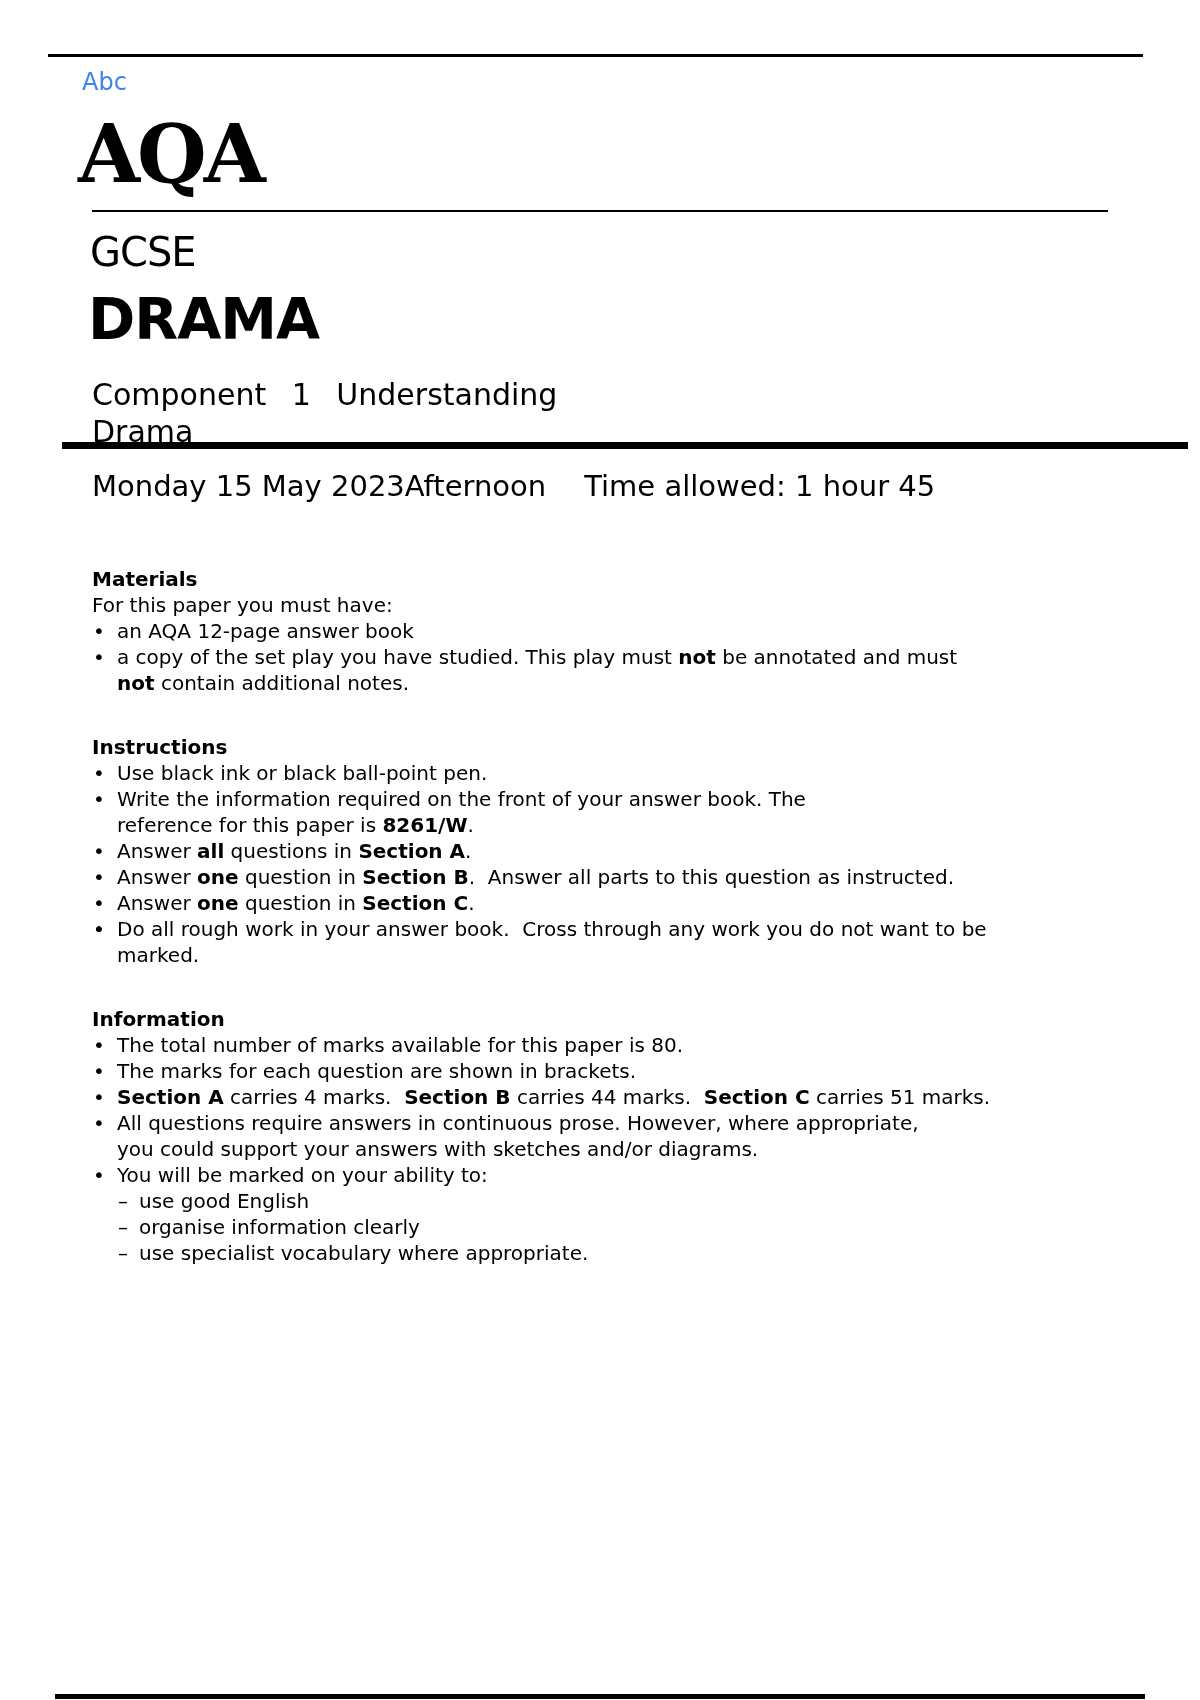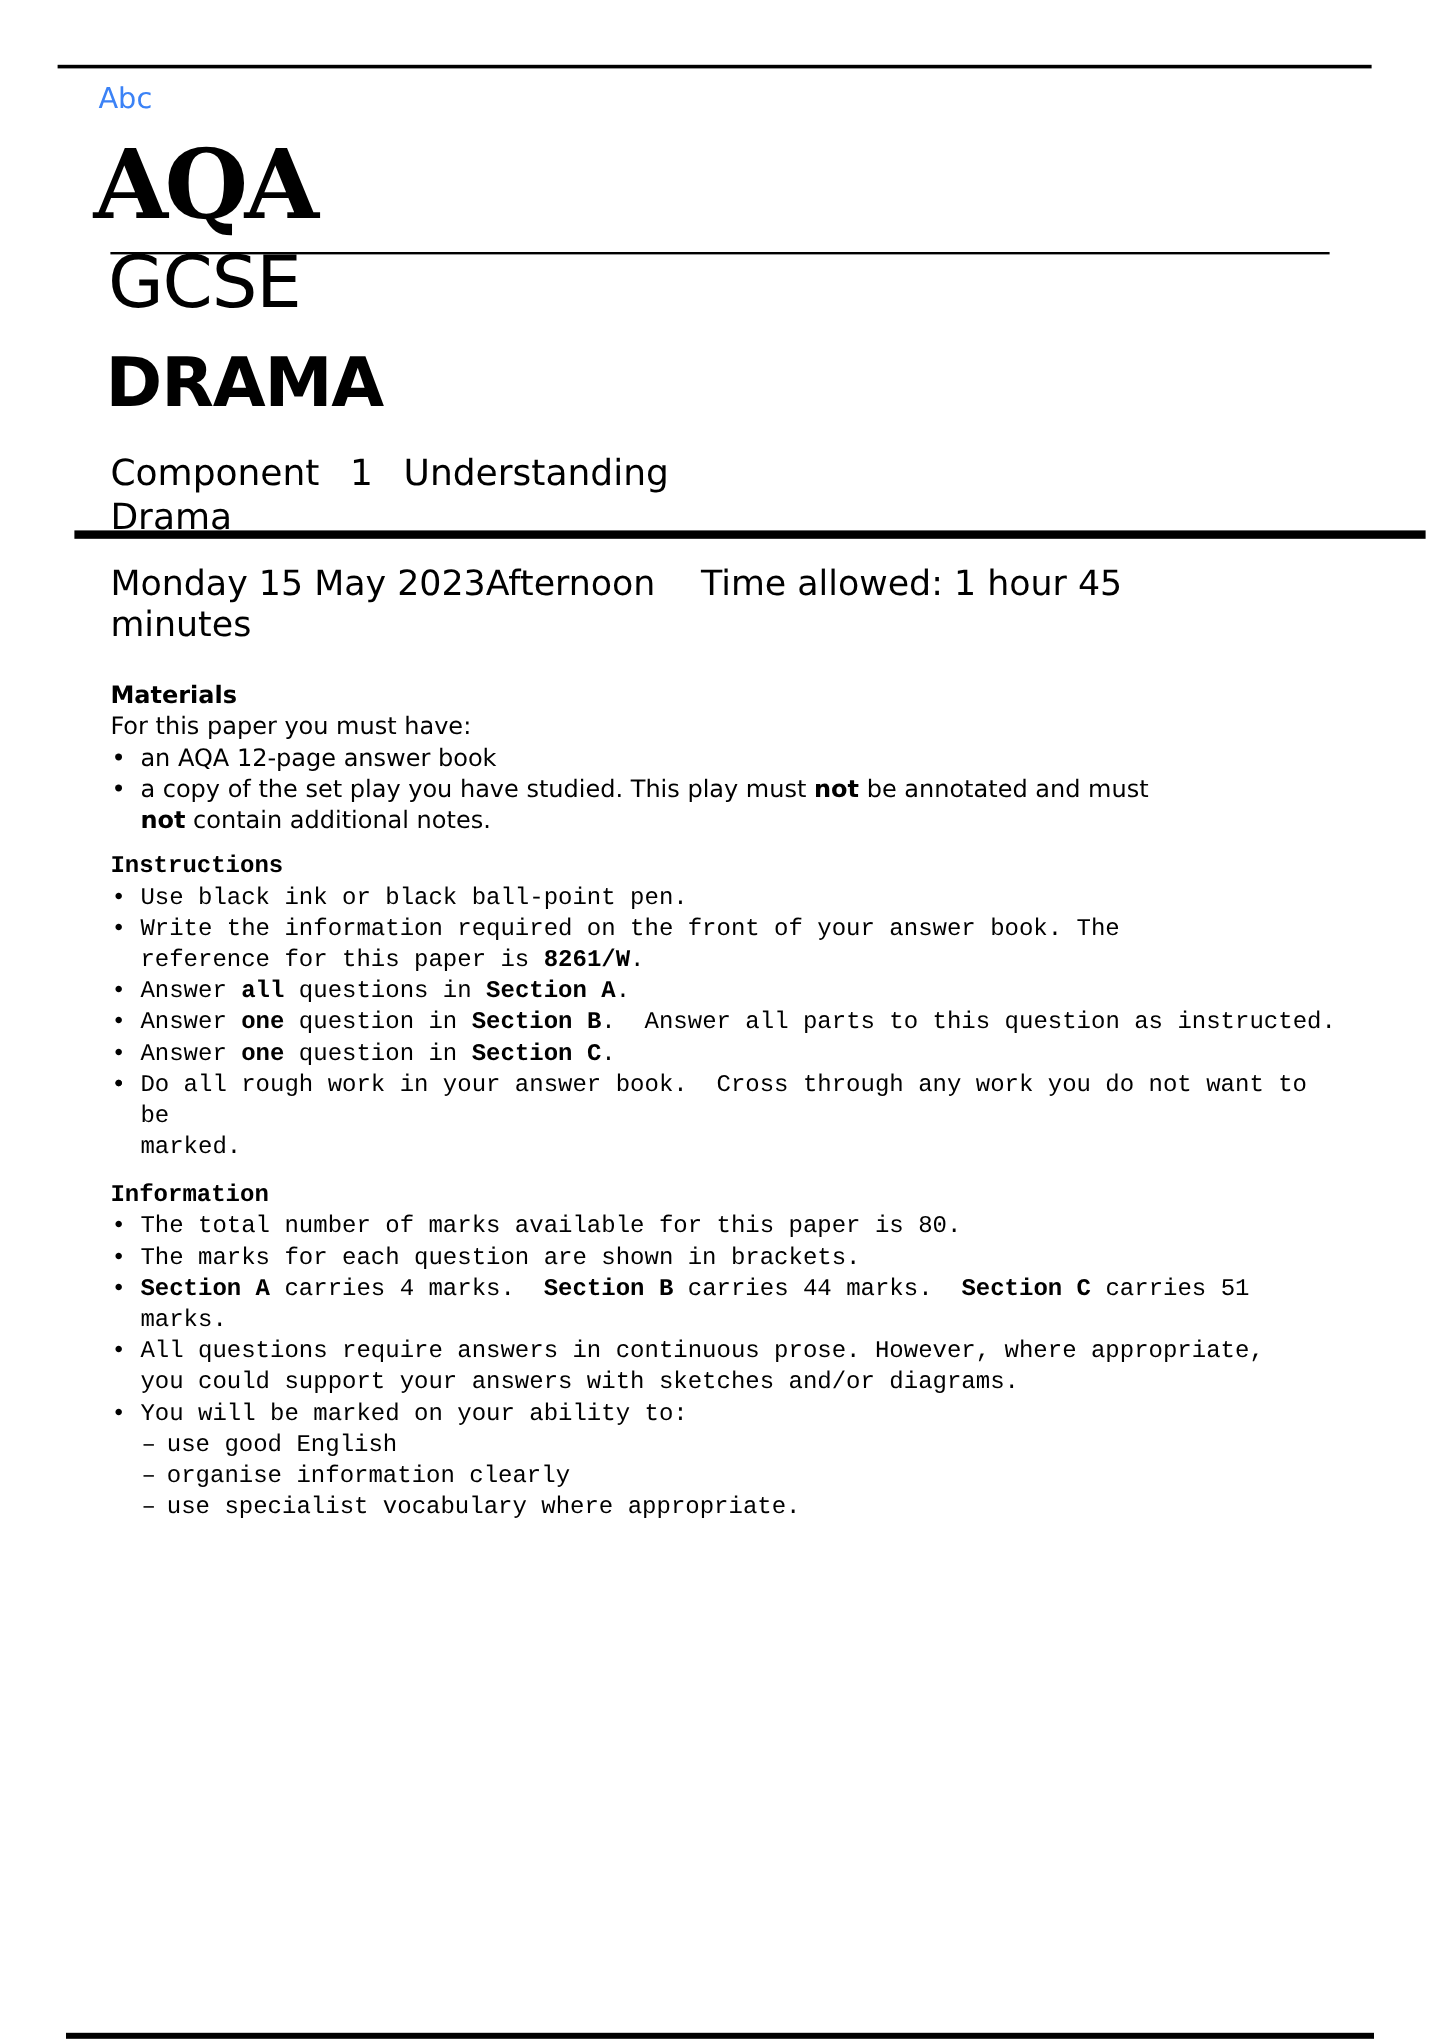--- a/index.html
+++ b/index.html
@@ -20,22 +20,22 @@
   #abc {
     position:absolute; left:82px; top:68px;
     font-size:24px; color:#3b82f6;
   }
   #logo {
     position:absolute; left:78px; top:114px;
     font-family:"DejaVu Serif", serif; font-weight:bold;
     font-size:80px; line-height:1; letter-spacing:-3px;
   }
   #qual {
-    position:absolute; left:90px; top:206px;
-    font-size:60px; line-height:1; letter-spacing:-1px;
+    position:absolute; left:90px; top:232px;
+    font-size:40px; line-height:1; letter-spacing:-1px;
   }
   #subject {
     position:absolute; left:88px; top:291px;
     font-size:57px; font-weight:bold; line-height:1; letter-spacing:-1px;
   }
   #component {
     position:absolute; left:92px; top:376px;
     font-size:30px; line-height:37px;
     word-spacing:16px; white-space:pre-line;
   }
@@ -43,21 +43,21 @@
     position:absolute; left:92px; top:469px;
     font-size:29px; line-height:34px;
   }
   #exam-info .gap1 { }
   #exam-info .gap2 { margin-left:38px; }
 
   #content {
     position:absolute; left:92px; top:566px; width:1030px;
     font-size:20px; line-height:26px;
   }
-  .section + .section { margin-top:14px;font-family:Liberation Mono, monospace; }
+  .section + .section { margin-top:38px; }
   .sec-heading { font-weight:bold; }
   ul.bullet-list { list-style:none; margin:0; padding:0; }
   li.bullet-item { position:relative; padding-left:25px; white-space:pre-wrap; }
   li.bullet-item .bullet { position:absolute; left:1px; top:0; }
   .sub-item { position:relative; padding-left:22px; white-space:pre-wrap; }
   .sub-item .dash { position:absolute; left:1px; top:0; }
   b { font-weight:bold; }
 </style>
 </head>
 <body>
@@ -76,21 +76,20 @@
 
   <div id="subject">DRAMA</div>
 
   <div id="component">Component 1 Understanding
 Drama</div>
 
   <div id="thick-rule" class="hr"></div>
 
   <div id="exam-info">
     <span>Monday 15 May 2023</span><span class="gap1">Afternoon</span><span class="gap2">Time allowed: 1 hour 45</span>
-    <div>minutes</div>
   </div>
 
   <div id="content">
       <div class="section">
         <div class="sec-heading">Materials</div>
         <div class="sec-intro">For this paper you must have:</div>
         <ul class="bullet-list">
           <li class="bullet-item"><span class="bullet">•</span><span class="li-content"><span>an AQA 12-page answer book</span></span></li>
           <li class="bullet-item"><span class="bullet">•</span><span class="li-content"><span>a copy of the set play you have studied. This play must </span><b>not</b><span> be annotated and must
 </span><b>not</b><span> contain additional notes.</span></span></li>

